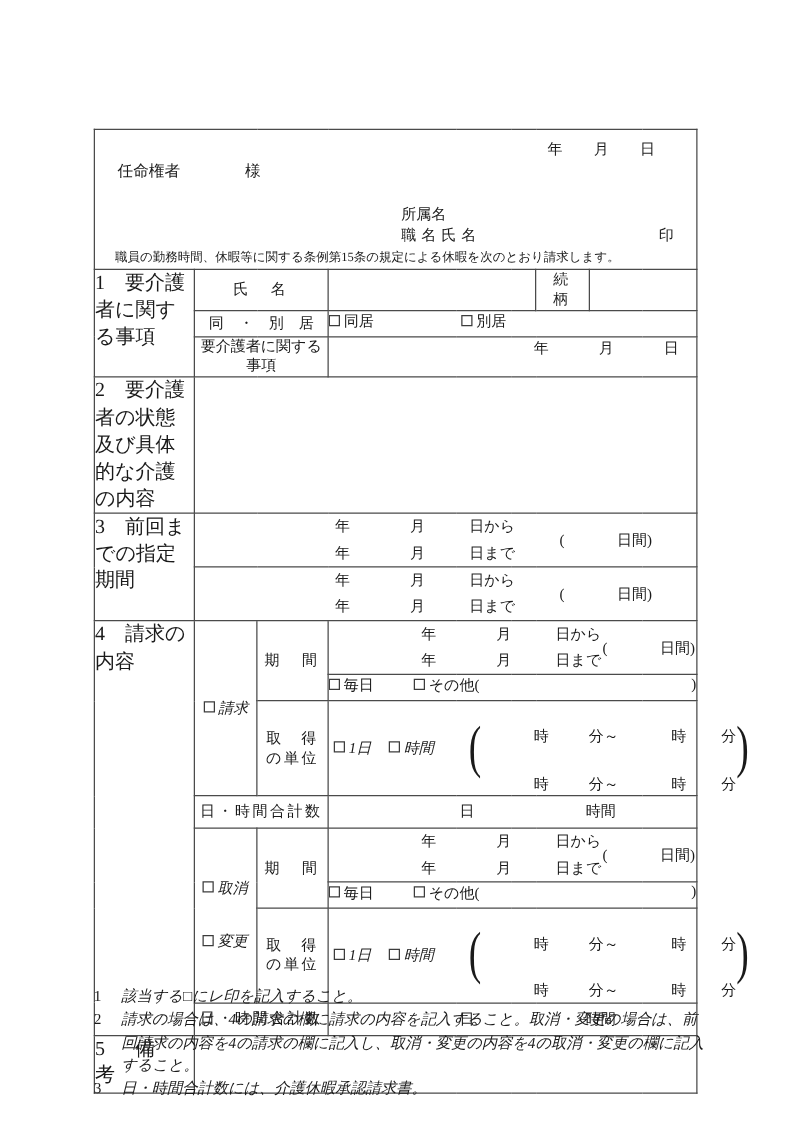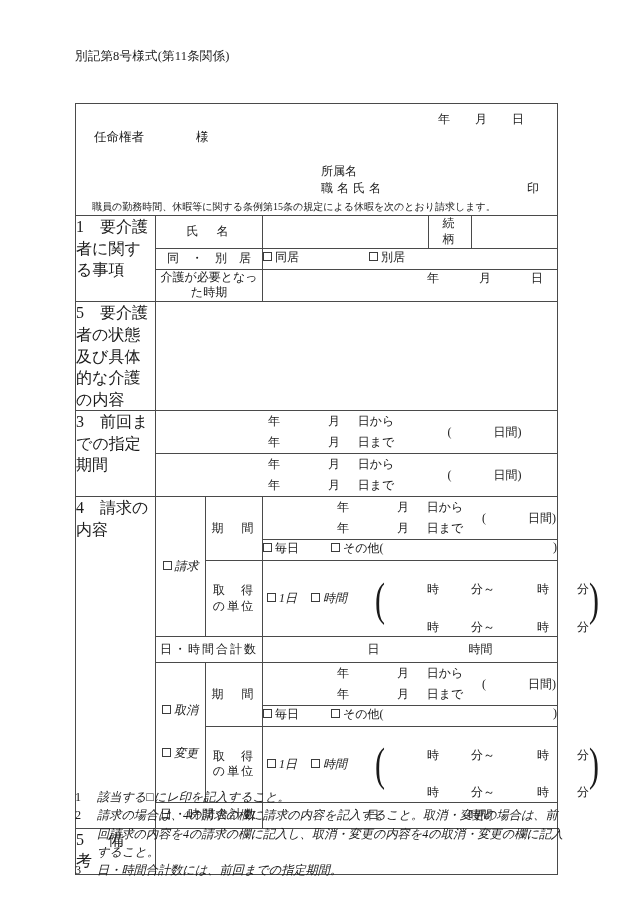--- a/index.html
+++ b/index.html
@@ -82,21 +82,21 @@
   .sec-label { font-size: 16px; line-height: 1.35; padding: 4px 3px 3px 6px; }
 
   .ctr { text-align: center; }
   .vmid { vertical-align: middle !important; }
 
   
   .dline { font-size: 12px; white-space: nowrap; padding: 2px 0 2px 0; }
   .dline i { font-style: normal; display: inline-block; }
   .d-y { width: 62px; text-align: right; }
   .d-m { width: 60px; text-align: right; }
-  .d-d { width: 72px; text-align: center; }
+  .d-d { width: 72px; text-align: right; }
 
   .kikan-wrap { display: flex; align-items: stretch; }
   .kikan-dates { flex: 0 0 auto; padding-left: 8px; }
   .kikan-count { flex: 1 1 auto; display: flex; align-items: center;
                  justify-content: center; font-size: 12px; white-space: nowrap; }
   .kikan-count .par-l { margin-right: 42px; }
 
   .cb { display: inline-block; width: 9px; height: 9px;
         border: 1px solid #3c3c3c; margin-right: 3px;
         position: relative; top: 0px; background: #fff; }
@@ -134,21 +134,20 @@
   }
   .note { display: flex; margin-bottom: 0px; }
   .note .n { flex: 0 0 22px; }
   .note .b { flex: 1 1 auto; font-style: italic; }
 </style>
 </head>
 <body>
 
 <div class="page">
 
-  <div class="formcode">別記第8号様式(第11条関係)</div>
 
   <table class="form">
     <colgroup>
       <col style="width:80px">
       <col style="width:50px">
       <col style="width:57px">
       <col style="width:102px">
       <col style="width:44px">
       <col style="width:20px">
       <col style="width:43px">
@@ -183,28 +182,28 @@
     </tr>
     <tr>
       <td colspan="2" class="lbl ctr vmid" style="height:21px">同　・　別　居</td>
       <td colspan="6" class="chk-line">
         <span><span class="cb"></span><span>同居</span></span>
         <span style="display:inline-block;width:64px"></span>
         <span><span class="cb"></span><span>別居</span></span>
       </td>
     </tr>
     <tr>
-      <td colspan="2" class="lbl ctr vmid" style="height:21px">介護が必要となった時期</td>
+      <td colspan="2" class="lbl ctr vmid" style="height:21px">要介護者に関する事項</td>
       <td colspan="6" class="dline" style="text-align:right;padding-right:14px">
         <i style="width:54px;text-align:right">年</i><i style="width:52px;text-align:right">月</i><i style="width:52px;text-align:right">日</i>
       </td>
     </tr>
 
     <tr>
-      <td class="sec-label" style="height:88px">5　要介護者の状態及び具体的な介護の内容</td>
+      <td class="sec-label" style="height:88px">2　要介護者の状態及び具体的な介護の内容</td>
       <td colspan="8" class="pad"></td>
     </tr>
 
     <tr>
       <td rowspan="2" class="sec-label">3　前回までの指定期間</td>
       <td colspan="8" style="height:39px">
         <div class="kikan-wrap">
           <div class="kikan-dates" style="padding-left:62px">
             <div class="dline">
               <i class="d-y">年</i><i class="d-m">月</i><i class="d-d">日から</i>
@@ -372,17 +371,17 @@
     <div class="note">
       <div class="n">1</div>
       <div class="b">該当する□にレ印を記入すること。</div>
     </div>
     <div class="note">
       <div class="n">2</div>
       <div class="b">請求の場合は、4の請求の欄に請求の内容を記入すること。取消・変更の場合は、前回請求の内容を4の請求の欄に記入し、取消・変更の内容を4の取消・変更の欄に記入すること。</div>
     </div>
     <div class="note">
       <div class="n">3</div>
-      <div class="b">日・時間合計数には、前回までの指定期間。</div>
+      <div class="b">日・時間合計数には、介護休暇承認請求書。</div>
     </div>
   </div>
 
 </div>
 
 </body></html>

